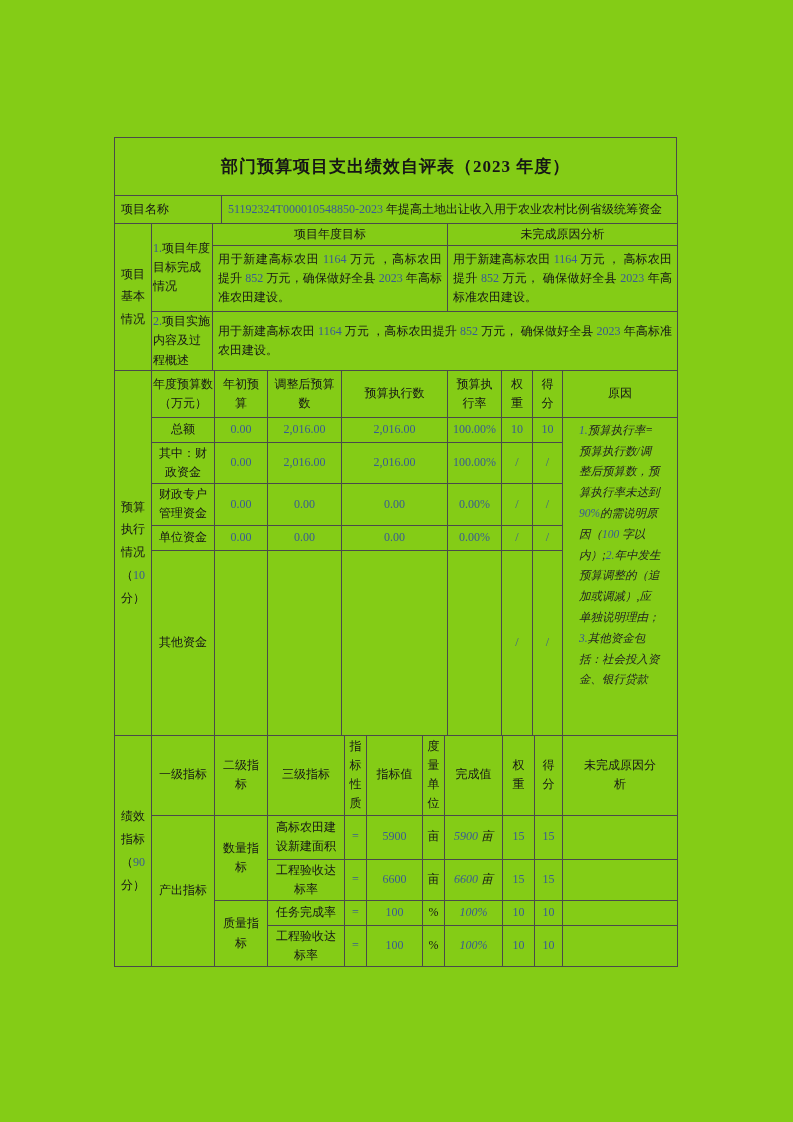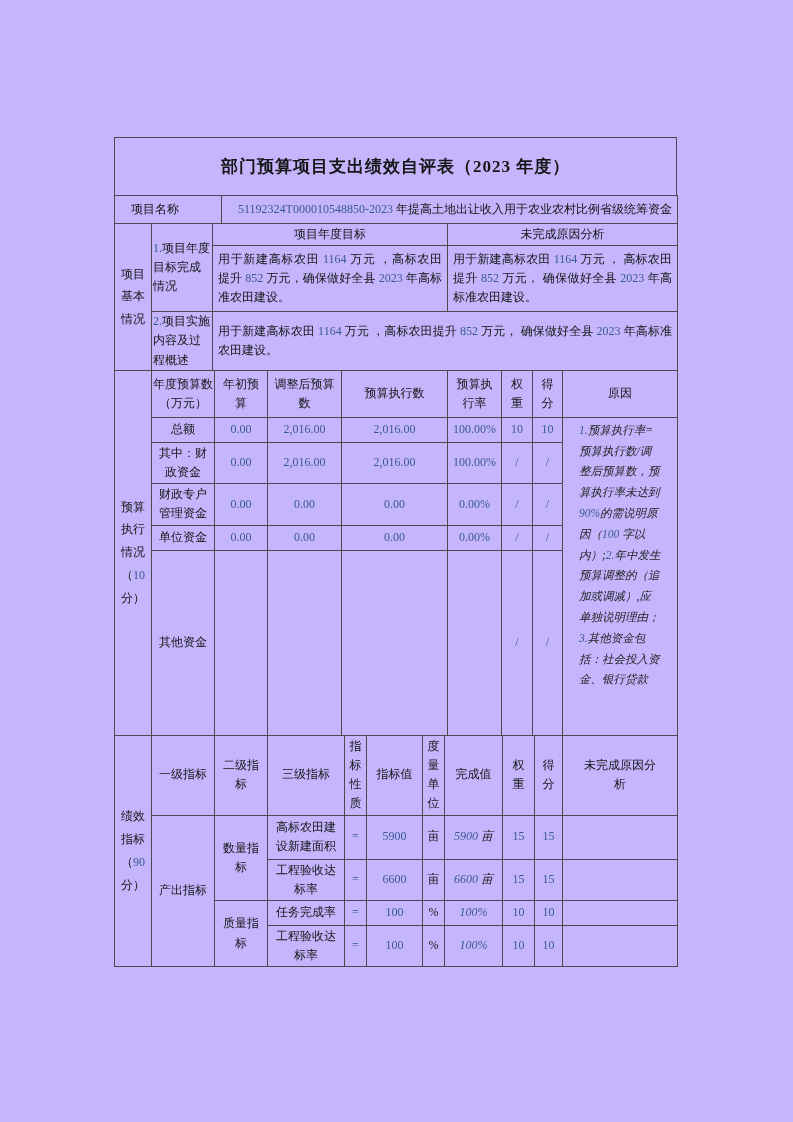--- a/index.html
+++ b/index.html
@@ -1,23 +1,23 @@
 <!DOCTYPE html>
 <html><head>
 <meta charset="utf-8">
 <style>
   html,body{margin:0;padding:0;background:#fff;}
-  .page{position:relative;width:793px;height:1122px;background:#c4b5fd;overflow:hidden;
+  .page{position:relative;width:793px;height:1122px;background:#84cc16;overflow:hidden;
         font-family:"Liberation Serif","DejaVu Serif",serif;color:#161616;}
   .doc{position:absolute;left:114px;top:138px;width:563px;}
   table{border-collapse:collapse;table-layout:fixed;width:563px;margin-top:-1px;}
   td{border:1px solid #4a4a4a;font-size:12px;line-height:1.6;padding:1px 3px;
      text-align:center;vertical-align:middle;overflow:hidden;word-break:break-word;}
   .title-cell{font-size:17px;font-weight:bold;letter-spacing:1px;padding:4px;}
-  .left{text-align:left;padding-left:16px;}
+  .left{text-align:left;padding-left:6px;}
   .just{text-align:justify;padding:2px 5px;}
   .vlabel{padding:0 3px;line-height:1.9;}
   .tight{padding:0 1px;}
   .nwide{padding:0 4px;}
   .num,.lat{font-family:"Liberation Serif","DejaVu Serif",serif;color:#3a5a94;}
   .italic{font-style:italic;margin-left:44px;}
   .reason{font-style:italic;text-align:left;vertical-align:top;
           font-size:11.5px;line-height:20.8px;padding:2px 16px;color:#222;}
   .title-cell .lat{color:inherit;}
   .pagenum{position:absolute;top:1046px;left:0;width:100%;text-align:center;

